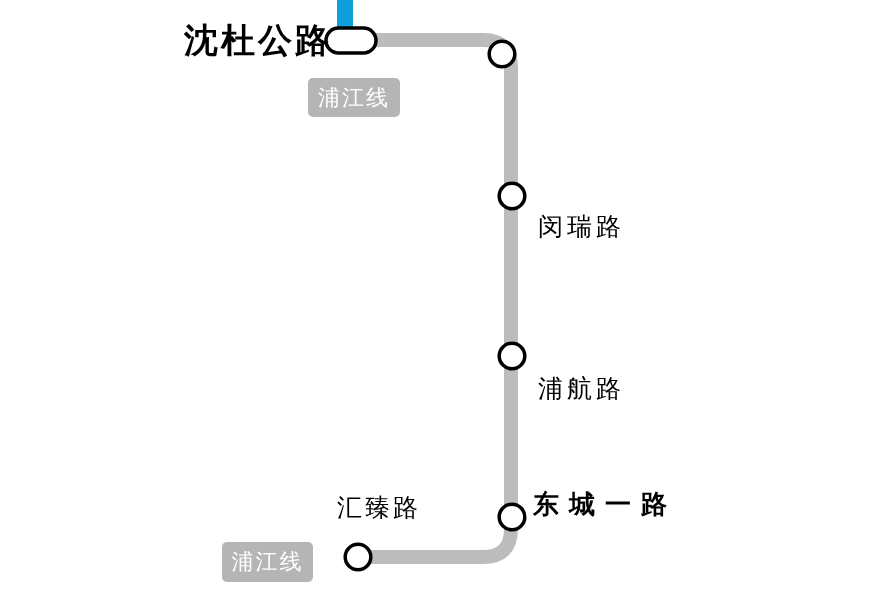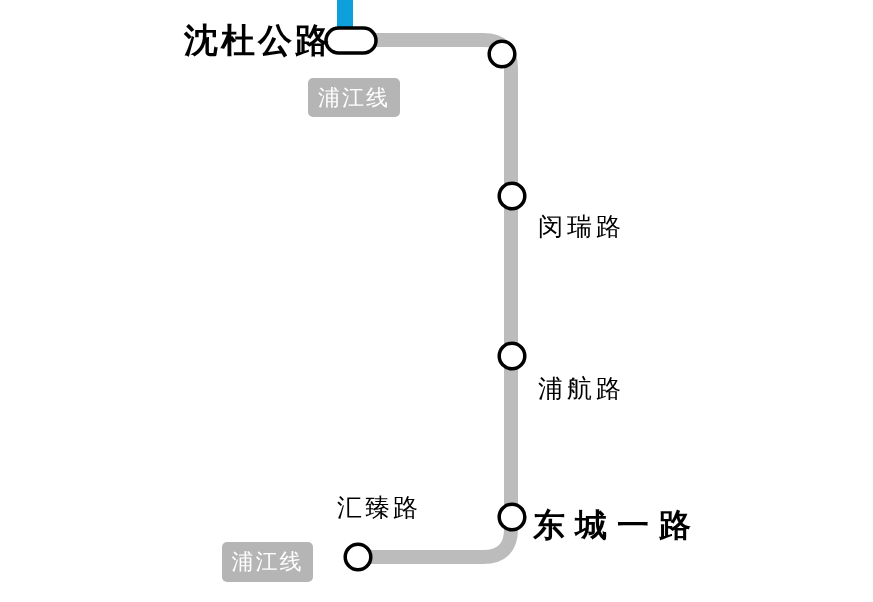--- a/index.html
+++ b/index.html
@@ -20,21 +20,21 @@
     letter-spacing: 4px;
     white-space: nowrap;
     line-height: 1;
     cursor: default;
   }
   .station-label.bold { font-weight: 700; }
   .label-shendu   { right: 541px; top: 40px; font-size: 34px; letter-spacing: 3px; }
   .label-sanlu    { left: 525px; top: 42px; }
   .label-minrui   { left: 538px; top: 196px; margin-top: 30px; }
   .label-puhang   { left: 538px; top: 356px; margin-top: 32px; }
-  .label-dongcheng{ left: 533px; top: 504px; font-size: 32px; letter-spacing: 10px; margin-top: 21px; }
+  .label-dongcheng{ left: 533px; top: 504px; font-size: 26px; letter-spacing: 10px; }
   .label-huizhen  { left: 337px; top: 507px; letter-spacing: 3px; font-family: Liberation Serif, serif; }
 
   .line-badge {
     position: absolute;
     border-radius: 5px;
     color: #ffffff;
     font-size: 22px;
     letter-spacing: 2px;
     display: flex;
     align-items: center;

